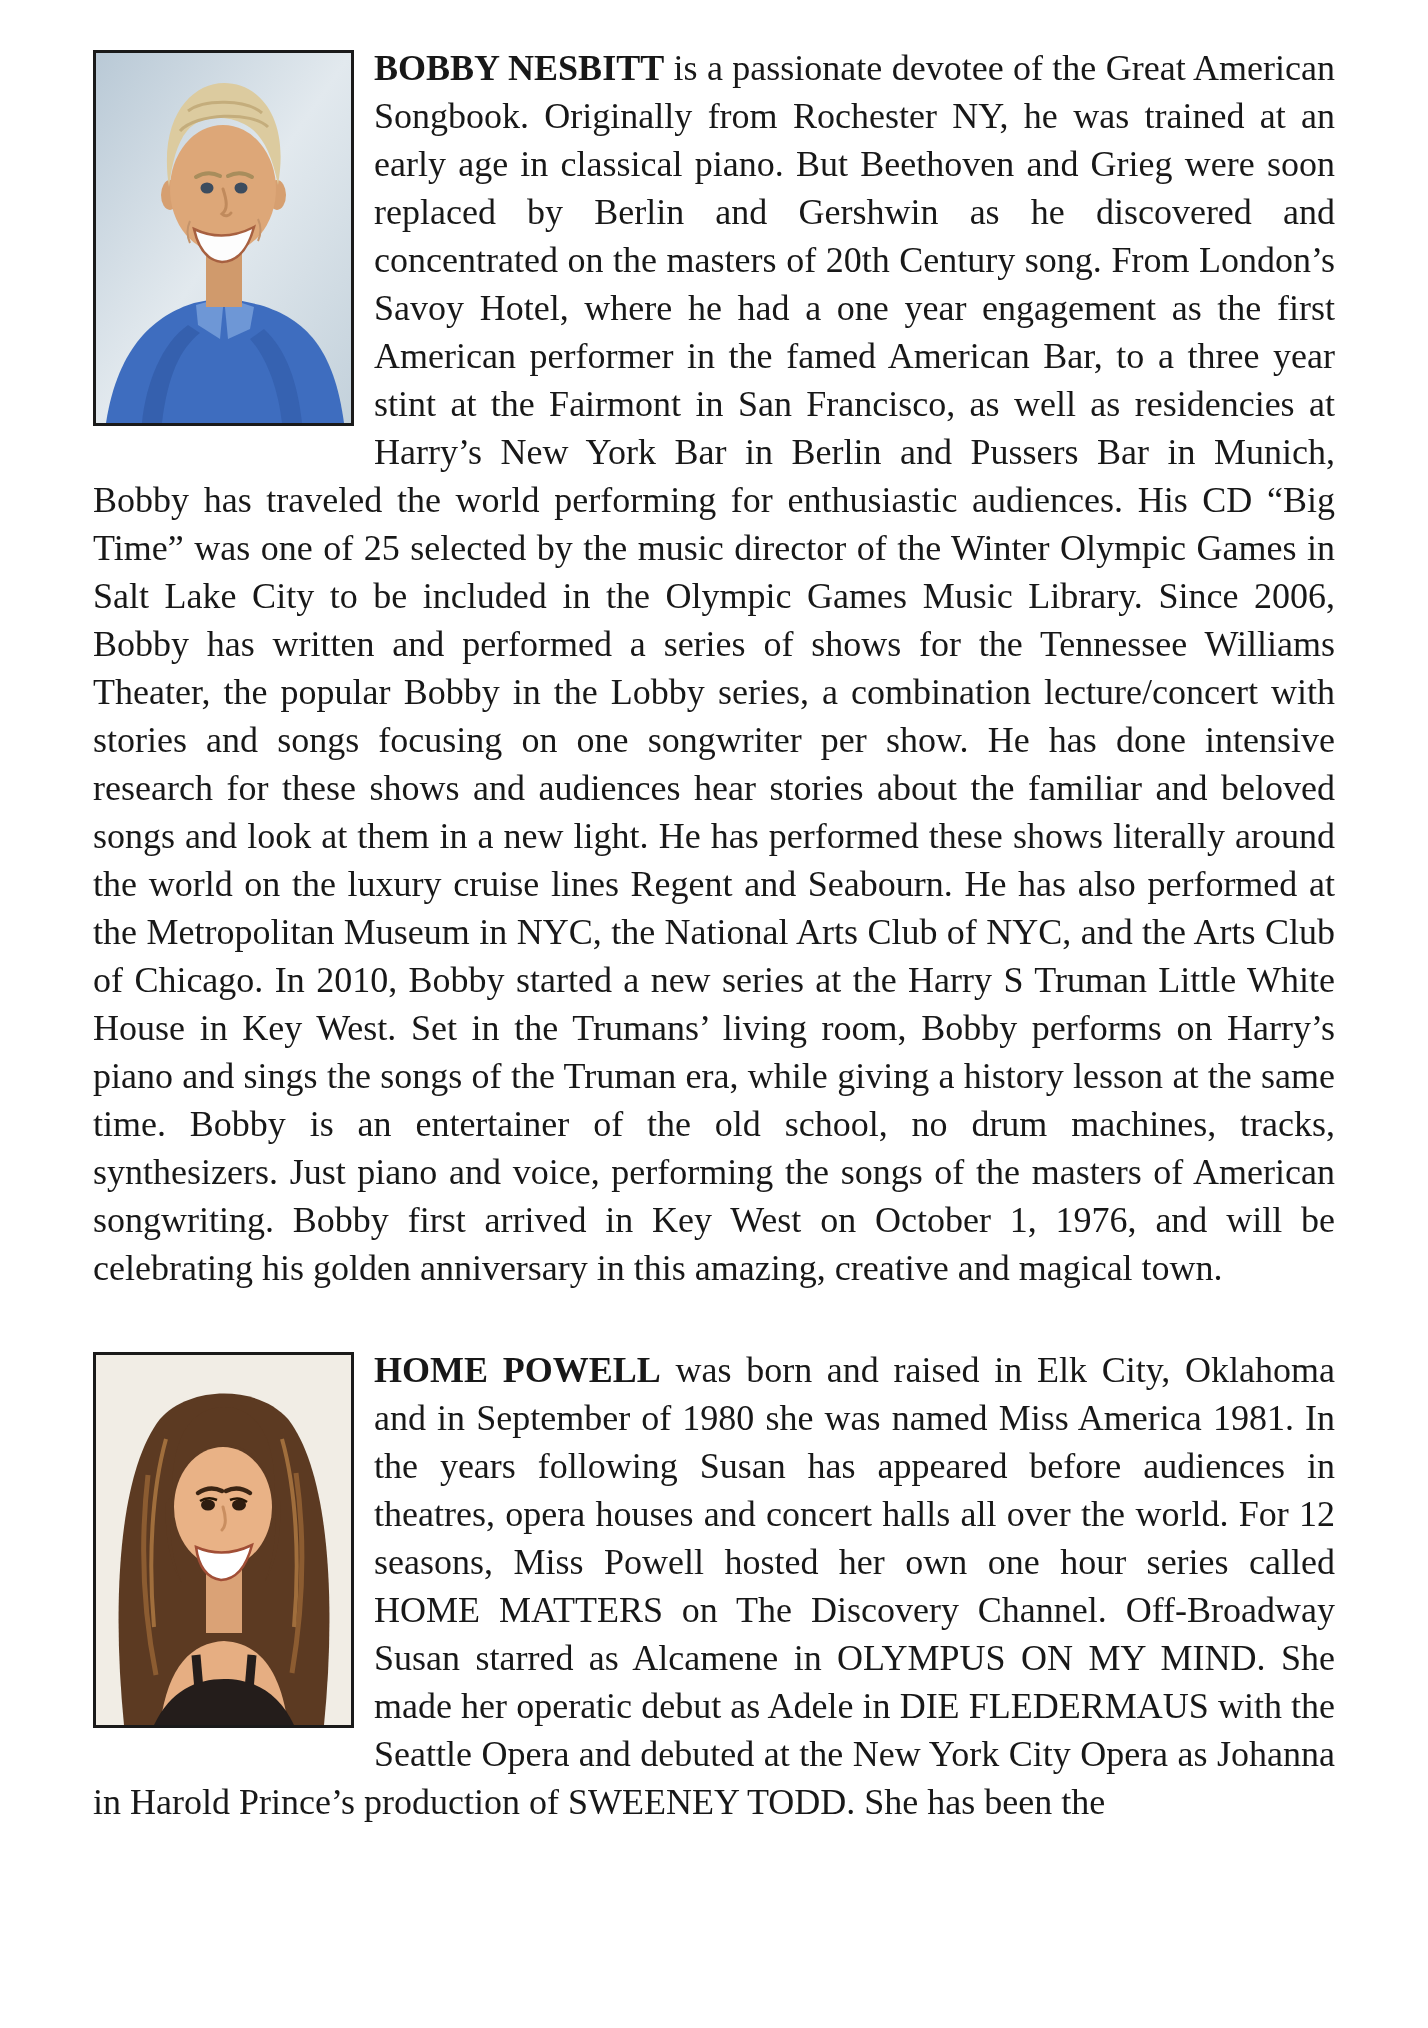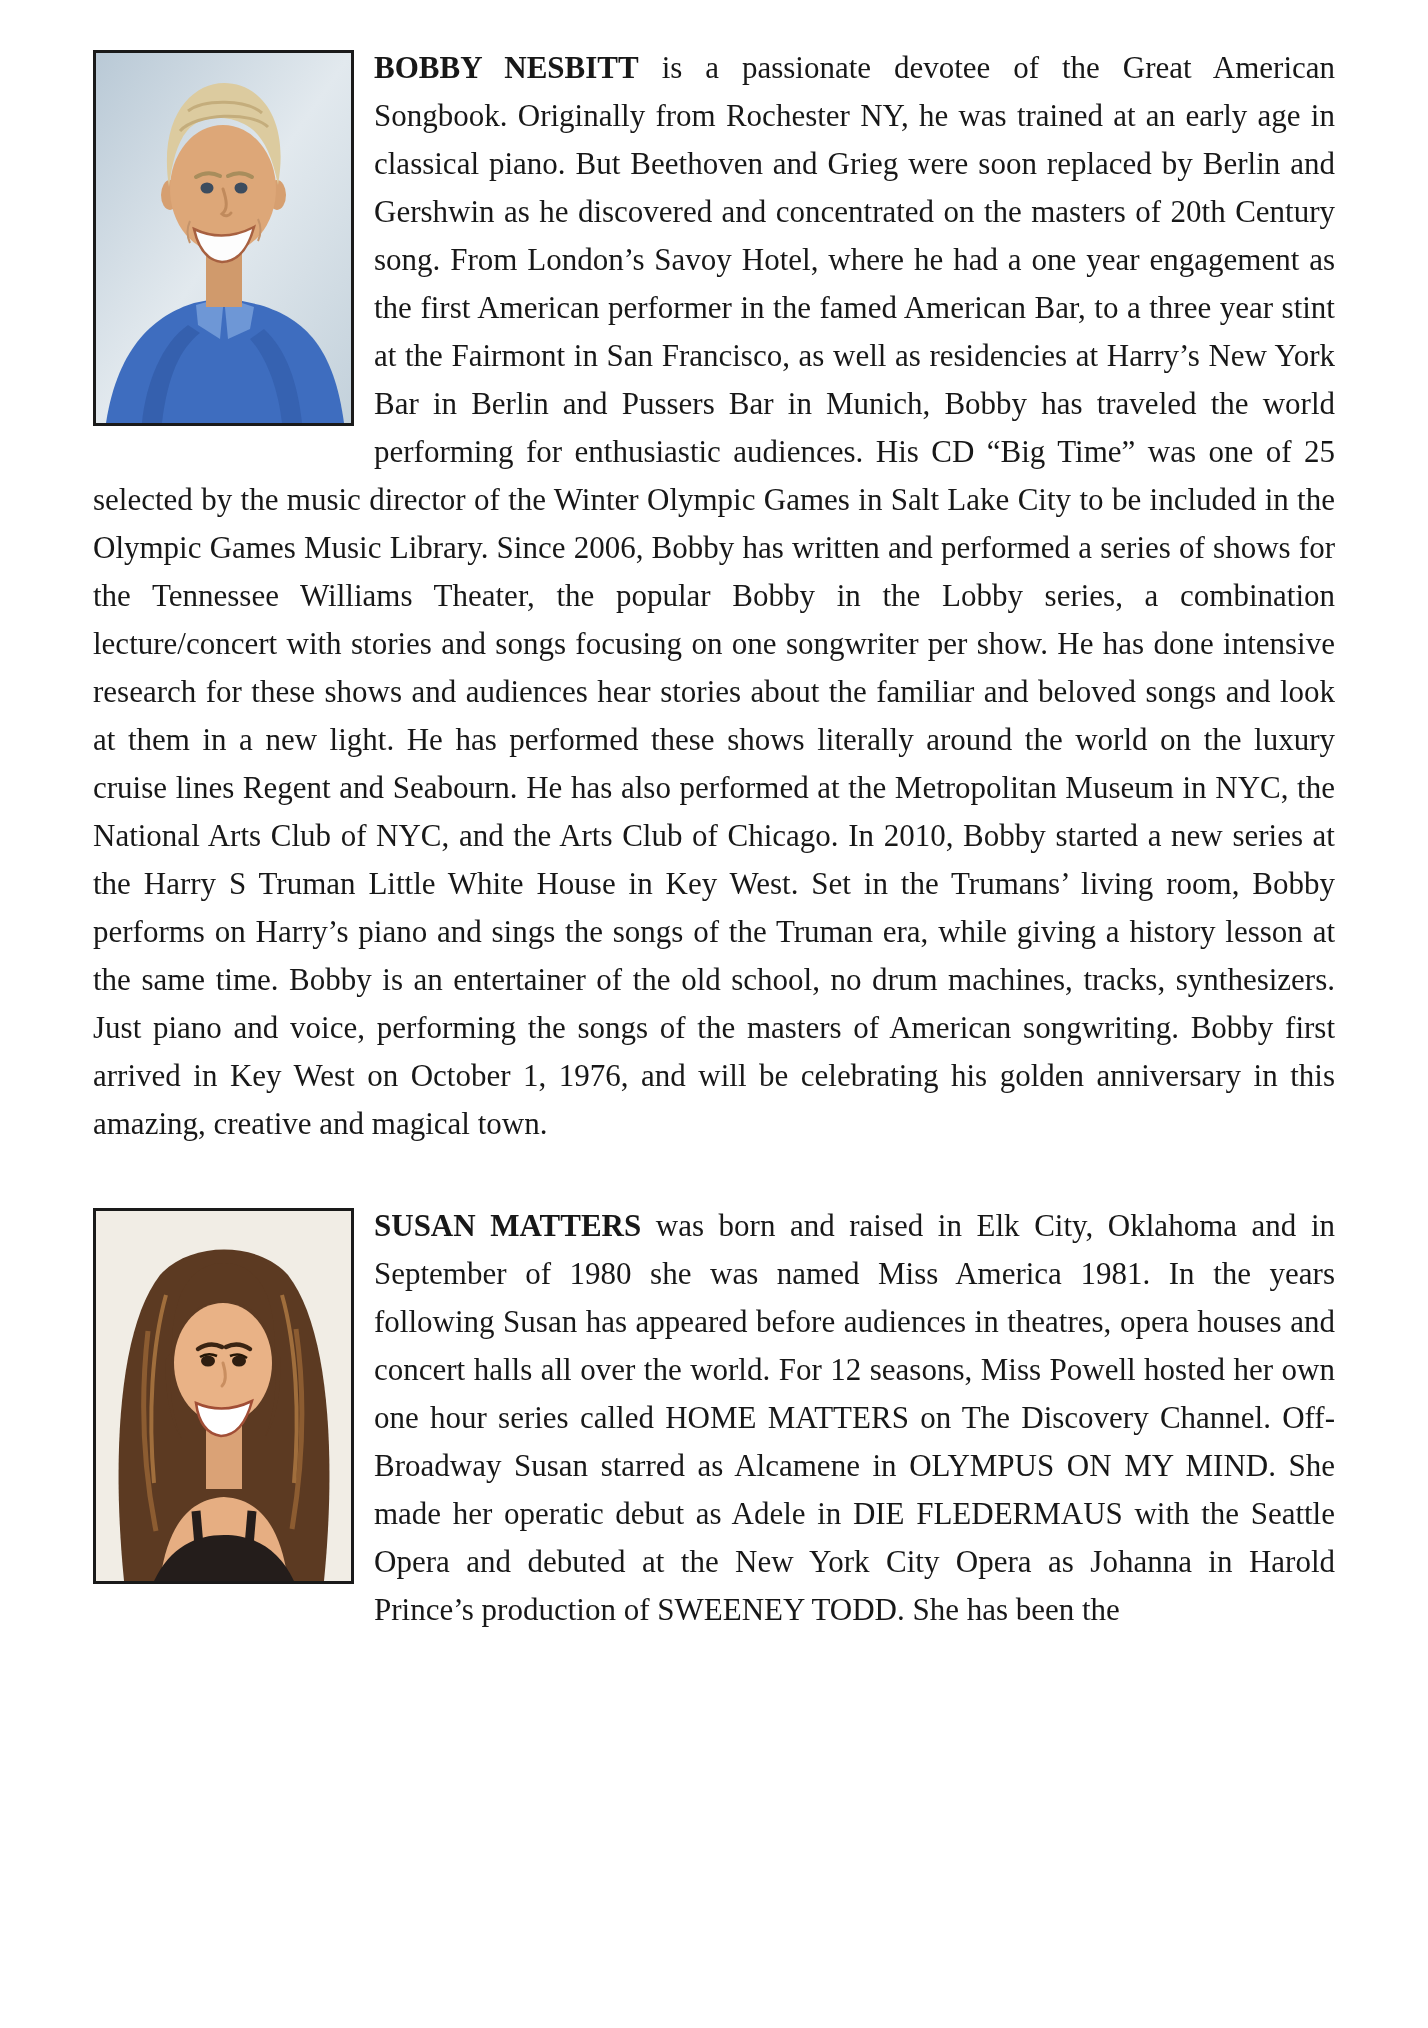--- a/index.html
+++ b/index.html
@@ -28,21 +28,21 @@
     width: 255px;
     height: 370px;
     margin: 6px 20px 8px 0;
     border: 3px solid #1a1a1a;
     background: #e8e8e8;
     overflow: hidden;
   }
   .photo svg { display: block; width: 100%; height: 100%; }
   .bio-text {
     margin: 0;
-    font-size: 31px;
+    font-size: 36px;
     line-height: 48px;
     text-align: justify;
     text-justify: inter-word;
   }
   .bio-text strong { font-weight: 700; }
 </style>
 </head>
 <body>
 
 <div class="page">
@@ -130,19 +130,19 @@
           <path d="M134 145 Q143 141 151 147" stroke="#241505" stroke-width="2.5" fill="none"></path>
           <ellipse cx="112" cy="150" rx="7" ry="5.5" fill="#2e1d10"></ellipse>
           <ellipse cx="143" cy="150" rx="7" ry="5.5" fill="#2e1d10"></ellipse>
 
           <path d="M127 152 C130 162 131 170 126 175" stroke="#c98e60" stroke-width="3" fill="none" stroke-linecap="round"></path>
 
           <path d="M100 192 Q127 204 156 190 Q147 224 125 225 Q104 222 100 192 Z" fill="#ffffff" stroke="#a14e36" stroke-width="2.5"></path>
         </svg>
       </div>
       <p class="bio-text">
-        <strong>SUSAN MATTERS</strong>
+        <strong>HOME POWELL</strong>
         <span>was born and raised in Elk City, Oklahoma and in September of 1980 she was named Miss America 1981. In the years following Susan has appeared before audiences in theatres, opera houses and concert halls all over the world. For 12 seasons, Miss Powell hosted her own one hour series called HOME MATTERS on The Discovery Channel. Off-Broadway Susan starred as Alcamene in OLYMPUS ON MY MIND. She made her operatic debut as Adele in DIE FLEDERMAUS with the Seattle Opera and debuted at the New York City Opera as Johanna in Harold Prince’s production of SWEENEY TODD. She has been the</span>
       </p>
     </section>
 
   </div>
 </div>
 
 </body></html>

